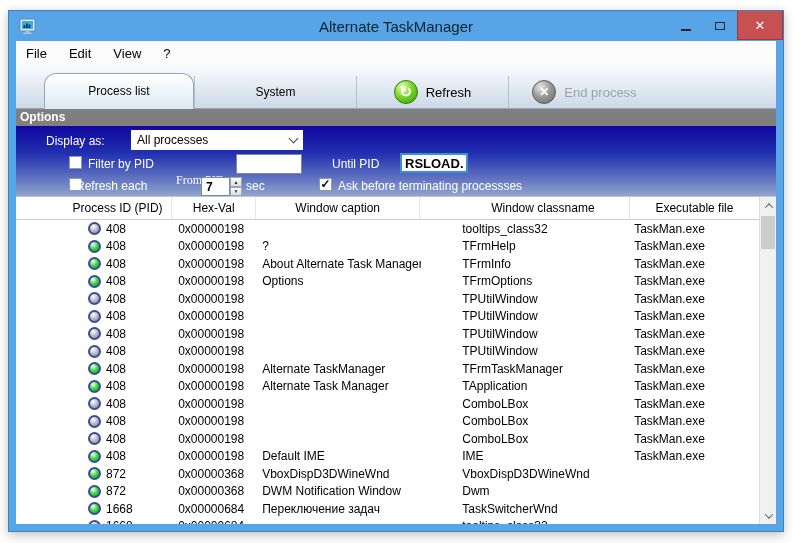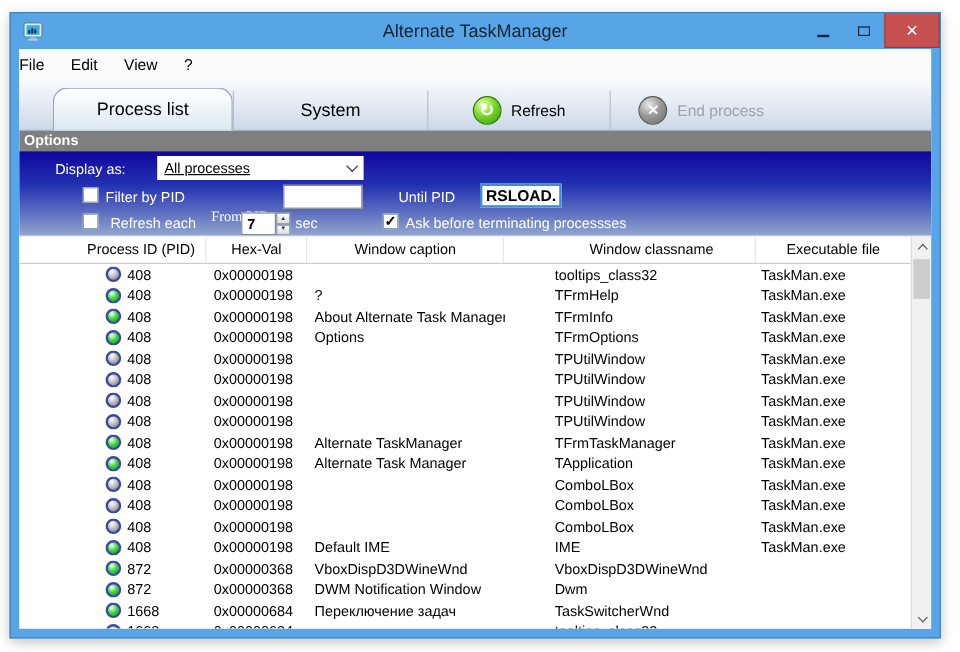--- a/index.html
+++ b/index.html
@@ -16,46 +16,46 @@
   .title-text { position:absolute; left:0; right:0; text-align:center; font-size:15px; color:#0e2230; }
   .win-controls { position:absolute; right:0; top:0; height:29px; display:flex; }
   .win-btn { width:34px; height:100%; display:flex; align-items:center; justify-content:center; color:#10253a; font-size:13px; cursor:default; }
   .btn-min span { display:block; width:10px; height:0; border-bottom:2px solid #10253a; margin-top:8px; }
   .btn-max span { display:block; width:10px; height:8px; border:1px solid #10253a; }
   .btn-close { width:46px; background:#c75050; border:1px solid #9a3a3a; border-top:none; color:#fff; font-size:13px; }
 
   
   .content { position:absolute; left:7px; right:7px; top:30px; bottom:7px; background:#ffffff; display:flex; flex-direction:column; overflow:hidden; }
 
-  .menubar { height:24px; background:#fbfbfb; display:flex; align-items:center; font-size:13px; color:#000; }
+  .menubar { height:24px; background:#fbfbfb; display:flex; align-items:center; padding-left:10px; font-size:13px; color:#000; }
   .menu-item { margin-right:22px; cursor:default; }
 
   
   .tabstrip { height:44px; background:linear-gradient(#fafcfe, #cdd9e8); border-bottom:1px solid #96a6ba; display:flex; align-items:flex-end; position:relative; }
-  .tab { height:32px; display:flex; align-items:center; justify-content:center; font-size:15px; color:#000; cursor:default; }
+  .tab { height:32px; display:flex; align-items:center; justify-content:center; font-size:12px; color:#000; cursor:default; }
   .tab.active {
     width:150px; margin-left:28px; height:36px; margin-bottom:-1px;
     background:linear-gradient(#ffffff, #eaf1f8 65%, #dce8f3);
     border:1px solid #96a6ba; border-bottom:1px solid #dce8f3;
     border-radius:12px 12px 0 0; z-index:2;
   }
   .tab.inactive { width:168px; border-left:1px solid #b3c0cf; height:32px; }
   .tab.inactive:first-of-type { border-left:none; }
   .action-btn { height:32px; width:152px; display:flex; align-items:center; justify-content:center; gap:8px; border-left:1px solid #b3c0cf; font-size:13px; cursor:default; }
   .action-btn .glyph-wrap { width:24px; height:24px; border-radius:50%; display:flex; align-items:center; justify-content:center; color:#fff; font-weight:bold; }
   .glyph-refresh { background:radial-gradient(circle at 35% 28%, #eaffb0 0%, #7ad62a 45%, #2f9c02 100%); border:1px solid #2f7a06; font-size:15px; }
   .glyph-end { background:radial-gradient(circle at 35% 28%, #e8e8e8 0%, #9a9a9a 45%, #6a6a6a 100%); border:1px solid #5a5a5a; font-size:12px; }
   .action-btn.disabled { color:#9aa4ac; }
 
   
   .options-bar { height:17px; background:#7f7f7f; color:#fff; font-weight:bold; font-size:12px; line-height:17px; padding-left:4px; }
   .options-panel { height:70px; position:relative; background:linear-gradient(180deg, #10069f 0%, #2231b0 40%, #6173c0 75%, #92a5cd 100%); color:#fff; font-size:12px; }
   .opt-label { position:absolute; white-space:nowrap; }
   .fake-select { position:absolute; left:115px; top:4px; width:172px; height:20px; background:#fff; color:#000; display:flex; align-items:center; padding:0 6px; }
-  .fake-select .sel-text { flex:1;text-decoration:underline; }
+  .fake-select .sel-text { flex:1; }
   .chev { width:7px; height:7px; border-right:1.5px solid #444; border-bottom:1.5px solid #444; transform:rotate(45deg); margin-top:-4px; }
   .cbx { position:absolute; width:13px; height:13px; background:#fff; border:1px solid #8a9ab0; display:flex; align-items:center; justify-content:center; color:#000; font-size:12px; font-weight:bold; line-height:13px; }
   .txt-input { position:absolute; height:20px; background:#fff; border:1px solid #7a8a9a; font-family:"Liberation Sans", sans-serif; font-size:12px; padding:0 3px; color:#000; }
   .txt-input.focused { border:2px solid #3c8fd0; font-weight:bold; font-size:13px; }
   .spinner { position:absolute; left:185px; top:51px; display:flex; }
   .spin-input { width:29px; height:19px; background:#fff; border:1px solid #7a8a9a; font-weight:bold; font-size:12px; padding:2px 0 0 4px; color:#000; }
   .spin-btns { display:flex; flex-direction:column; width:12px; height:19px; }
   .spin-btn { flex:1; background:linear-gradient(#fdfdfd,#d8dde2); border:1px solid #9aa6b2; font-size:5px; color:#333; display:flex; align-items:center; justify-content:center; }
 
   
@@ -142,21 +142,21 @@
       </div>
 
       <span class="cbx" style="left:53px; top:30px;"></span>
       <span class="opt-label" style="left:72px; top:31px;">Filter by PID</span>
       <span class="opt-label" style="left:160px; top:47px;font-family:Liberation Serif, serif;">From PID</span>
       <input class="txt-input" style="left: 220px; top: 28px; width: 66px;" value="">
       <span class="opt-label" style="left:316px; top:31px;">Until PID</span>
       <input class="txt-input focused" style="left: 384px; top: 27px; width: 68px;" value="RSLOAD.NE">
 
       <span class="cbx" style="left:53px; top:52px;"></span>
-      <span class="opt-label" style="left:76px; top:53px;">Refresh each</span>
+      <span class="opt-label" style="left:60px; top:53px;">Refresh each</span>
       <div class="spinner">
         <div class="spin-input">7</div>
         <div class="spin-btns">
           <div class="spin-btn">▲</div>
           <div class="spin-btn">▼</div>
         </div>
       </div>
       <span class="opt-label" style="left:230px; top:53px;">sec</span>
 
       <span class="cbx" style="left:303px; top:52px;">

